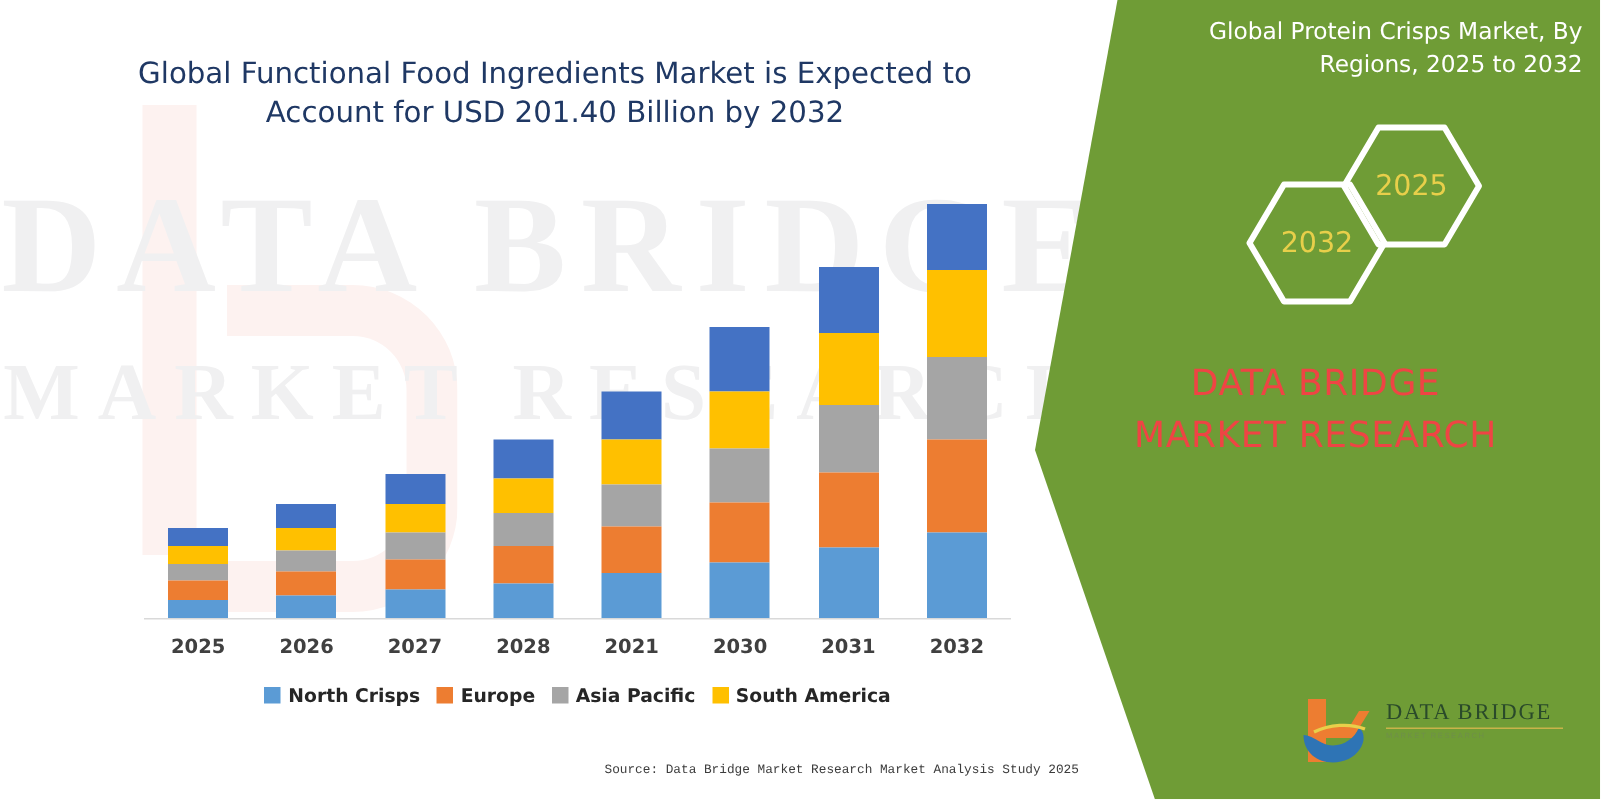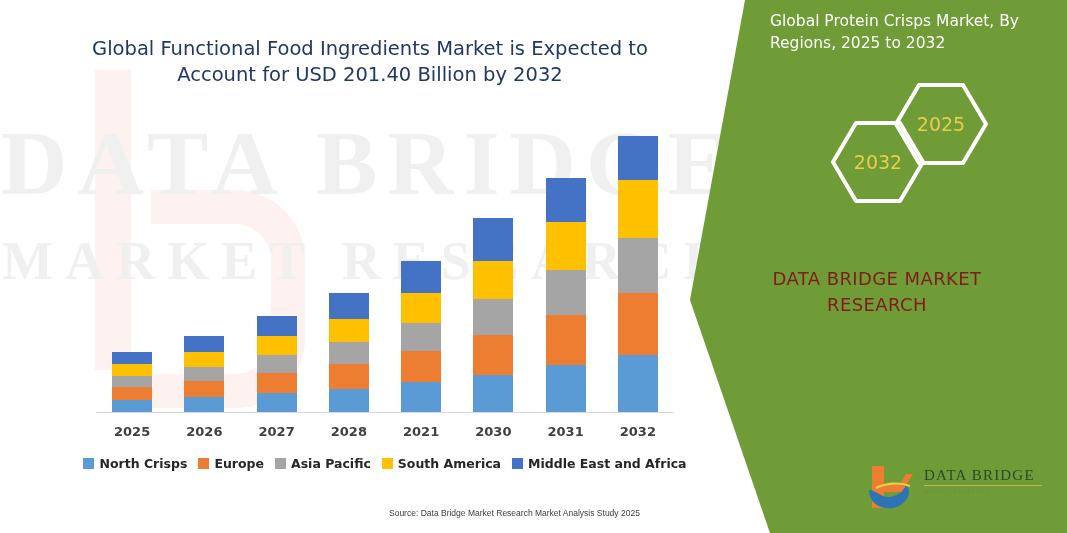--- a/index.html
+++ b/index.html
@@ -77,56 +77,55 @@
 
   
   .footer{
     position:absolute;left:0;top:508px;width:700px;height:18px;
   }
   .footer-left{
     position:absolute;left:88px;top:0;font-size:8.5px;color:#3c3c3c;
     font-family:"Liberation Serif",serif;white-space:nowrap;
   }
   .footer-right{
-    position:absolute;left:389px;top:0;font-size:8.5px;color:#3c3c3c;
-    font-family:Liberation Sans, sans-serif;white-space:nowrap;
+    position:absolute;left:403px;top:0;font-size:8.5px;color:#3c3c3c;
+    font-family:Liberation Mono, monospace;white-space:nowrap;
   }
 
   
   .green-panel{
     position:absolute;left:690px;top:0;width:377px;height:533px;
     background:#6f9c36;
     clip-path:polygon(80px 0, 377px 0, 377px 533px, 80px 533px, 0 300px, 55px 0);
   }
   .green-shape{
     position:absolute;left:690px;top:0;width:377px;height:533px;
   }
   .gp-title{
     position:absolute;left:80px;top:10px;width:285px;
-    text-align:left;color:#ffffff;font-size:15.5px;line-height:1.45;
+    text-align:right;color:#ffffff;font-size:15.5px;line-height:1.45;
     font-family:"DejaVu Sans",sans-serif;font-weight:400;
   }
   .hexes{position:absolute;left:0;top:78px;width:377px;height:130px;}
   .hex{
     position:absolute;width:96px;height:84px;
   }
   .hex svg{display:block;width:100%;height:100%;}
   .hex span{
     position:absolute;inset:0;display:flex;align-items:center;justify-content:center;
     color:#e8cf4a;font-size:19px;font-weight:400;
     font-family:"DejaVu Sans",sans-serif;
   }
   .hex-2025{left:203px;top:4px;}
   .hex-2032{left:140px;top:42px;}
 
   .dbmr-text{
     position:absolute;left:62px;top:238px;width:250px;text-align:center;
-    color:#7f1d1d;font-size:18px;line-height:1.45;letter-spacing:.4px;
+    color:#ef4444;font-size:24px;line-height:1.45;letter-spacing:.4px;
     font-family:"DejaVu Sans",sans-serif;
-    margin-top:28px;
   }
 
   
   .logo{position:absolute;left:176px;top:462px;width:175px;height:52px;}
   .logo-mark{position:absolute;left:0;top:0;width:52px;height:50px;}
   .logo-text{position:absolute;left:58px;top:6px;width:120px;}
   .logo-name{
     font-family:"Liberation Serif",serif;font-size:15px;letter-spacing:1.2px;
     color:#2a4a2a;line-height:1;
   }
@@ -249,24 +248,20 @@
           <span class="legend-label">Europe</span>
         </div>
         <div class="legend-item">
           <span class="legend-swatch" style="background: rgb(165, 165, 165);"></span>
           <span class="legend-label">Asia Pacific</span>
         </div>
         <div class="legend-item">
           <span class="legend-swatch" style="background: rgb(255, 192, 0);"></span>
           <span class="legend-label">South America</span>
         </div>
-        <div class="legend-item">
-          <span class="legend-swatch" style="background: rgb(68, 114, 196);"></span>
-          <span class="legend-label">Middle East and Africa</span>
-        </div>
       </div>
 
     <div class="footer">
       <div class="footer-right">Source: Data Bridge Market Research Market Analysis Study 2025</div>
     </div>
   </div>
 
   <div class="green-panel"></div>
   <div class="green-shape">
 

